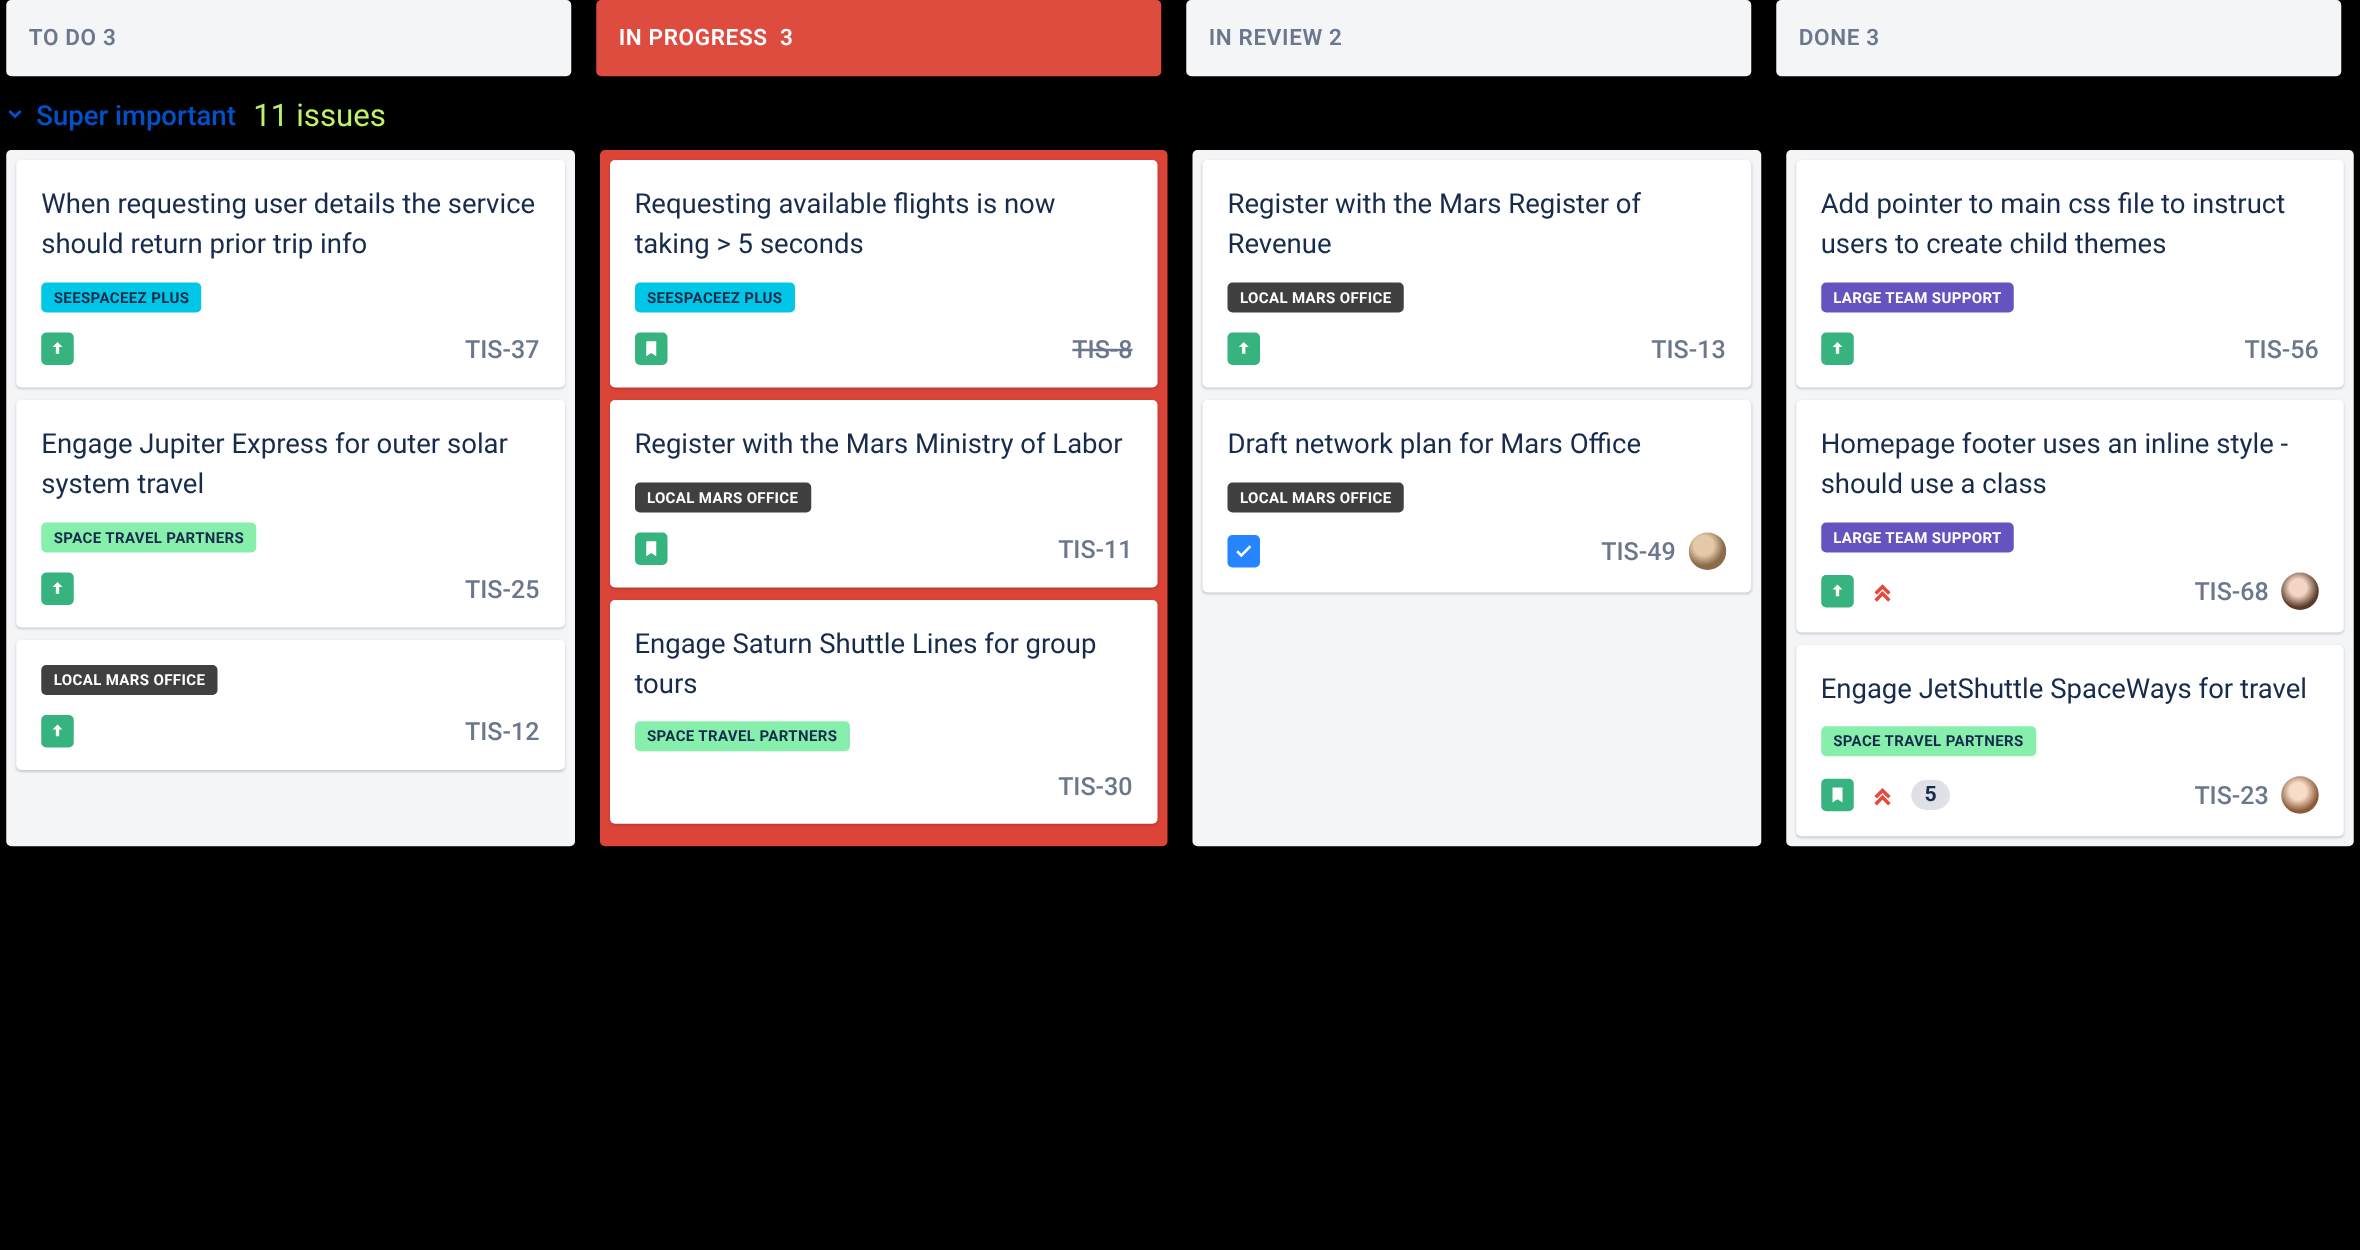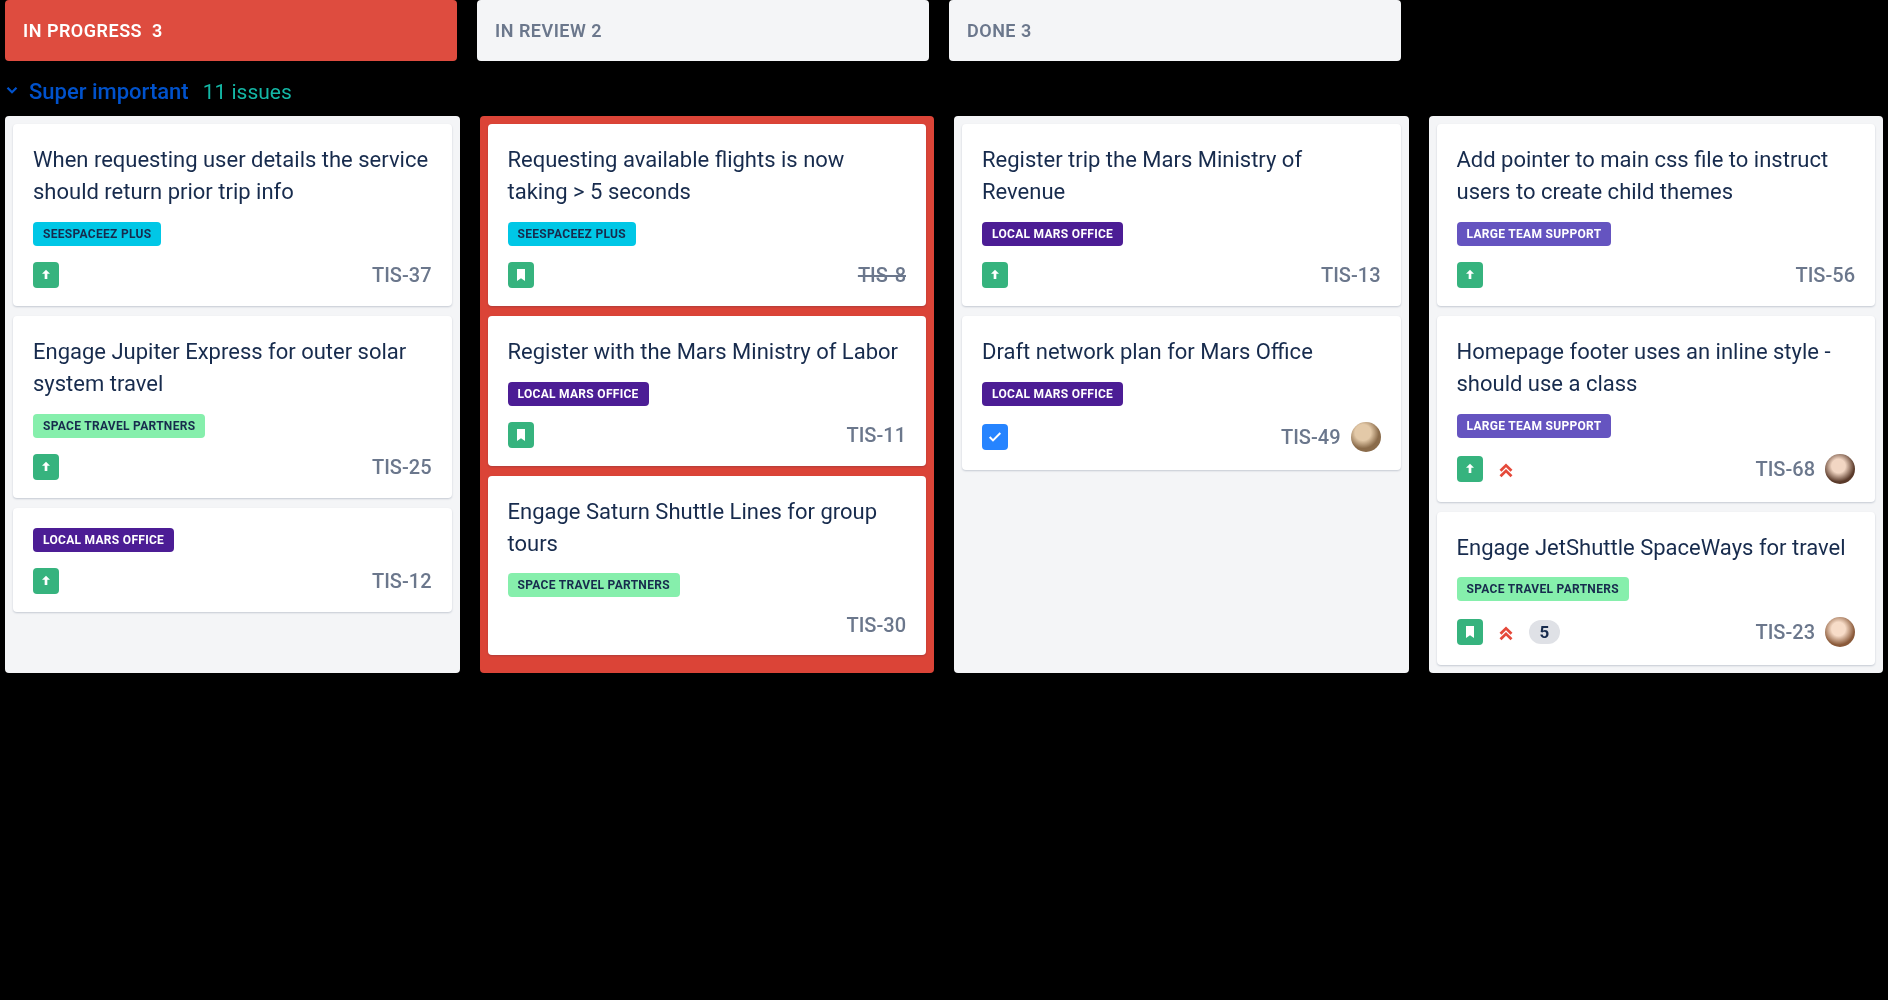--- a/index.html
+++ b/index.html
@@ -44,22 +44,22 @@
     .swimlane-chevron {
       color: #0052CC;
       font-size: 18px;
     }
     .swimlane-title {
       color: #0052CC;
       font-weight: 500;
       font-size: 22px;
     }
     .swimlane-count {
-      color: #14b8a6;
-      font-size: 21px;
+      color: #bef264;
+      font-size: 25px;
       margin-left: 6px;
     }
     .content-row {
       display: flex;
       gap: 20px;
       padding: 0 5px;
     }
     .col-body {
       width: 524px;
       background: #F4F5F7;
@@ -89,21 +89,21 @@
     .epic-tag {
       display: inline-block;
       font-size: 12px;
       font-weight: 700;
       padding: 5px 10px;
       border-radius: 4px;
       letter-spacing: 0.3px;
     }
     .epic-seespaceez { background: #00C7E6; color: #172B4D; }
     .epic-spacetravel { background: #86efac; color: #172B4D; }
-    .epic-localmars { background: #4c1d95; color: #FFFFFF; }
+    .epic-localmars { background: #404040; color: #FFFFFF; }
     .epic-largeteam { background: #6554C0; color: #FFFFFF; }
     .card-footer {
       display: flex;
       align-items: center;
       justify-content: space-between;
       margin-top: 16px;
     }
     .footer-left {
       display: flex;
       align-items: center;
@@ -158,20 +158,26 @@
       background-position: center;
     }
     .avatar.a1 { background: radial-gradient(circle at 40% 35%, #e3c9a8 30%, #8a6b4a 60%), #7b5a3a; }
     .avatar.a2 { background: radial-gradient(circle at 45% 40%, #f2d6c3 28%, #5a3a2a 65%), #3a2a20; }
     .avatar.a3 { background: radial-gradient(circle at 45% 40%, #f7dcc8 28%, #8a5a3a 65%), #6a4a30; }
   </style>
 </head>
 <body>
 
 <div class="board">
+  <div class="column">
+    <div class="col-header">
+      <span>TO DO</span>
+      <span>3</span>
+    </div>
+  </div>
   <div class="column">
     <div class="col-header highlighted">
       <span>IN PROGRESS</span>&nbsp;
       <span>3</span>
     </div>
   </div>
   <div class="column">
     <div class="col-header">
       <span>IN REVIEW</span>
       <span>2</span>
@@ -287,21 +293,21 @@
         <div class="footer-left"></div>
         <div class="footer-right">
           <span class="issue-key">TIS-30</span>
         </div>
       </div>
     </div>
   </div>
 
   <div class="col-body">
     <div class="card">
-      <div class="card-title">Register trip the Mars Ministry of Revenue</div>
+      <div class="card-title">Register with the Mars Register of Revenue</div>
       <span class="epic-tag epic-localmars">LOCAL MARS OFFICE</span>
       <div class="card-footer">
         <div class="footer-left">
           <span class="type-icon type-story">
               <svg viewBox="0 0 24 24">
                 <path d="M12 4l6 6h-4v8h-4v-8H6z"></path>
               </svg>
             </span>
         </div>
         <div class="footer-right">

